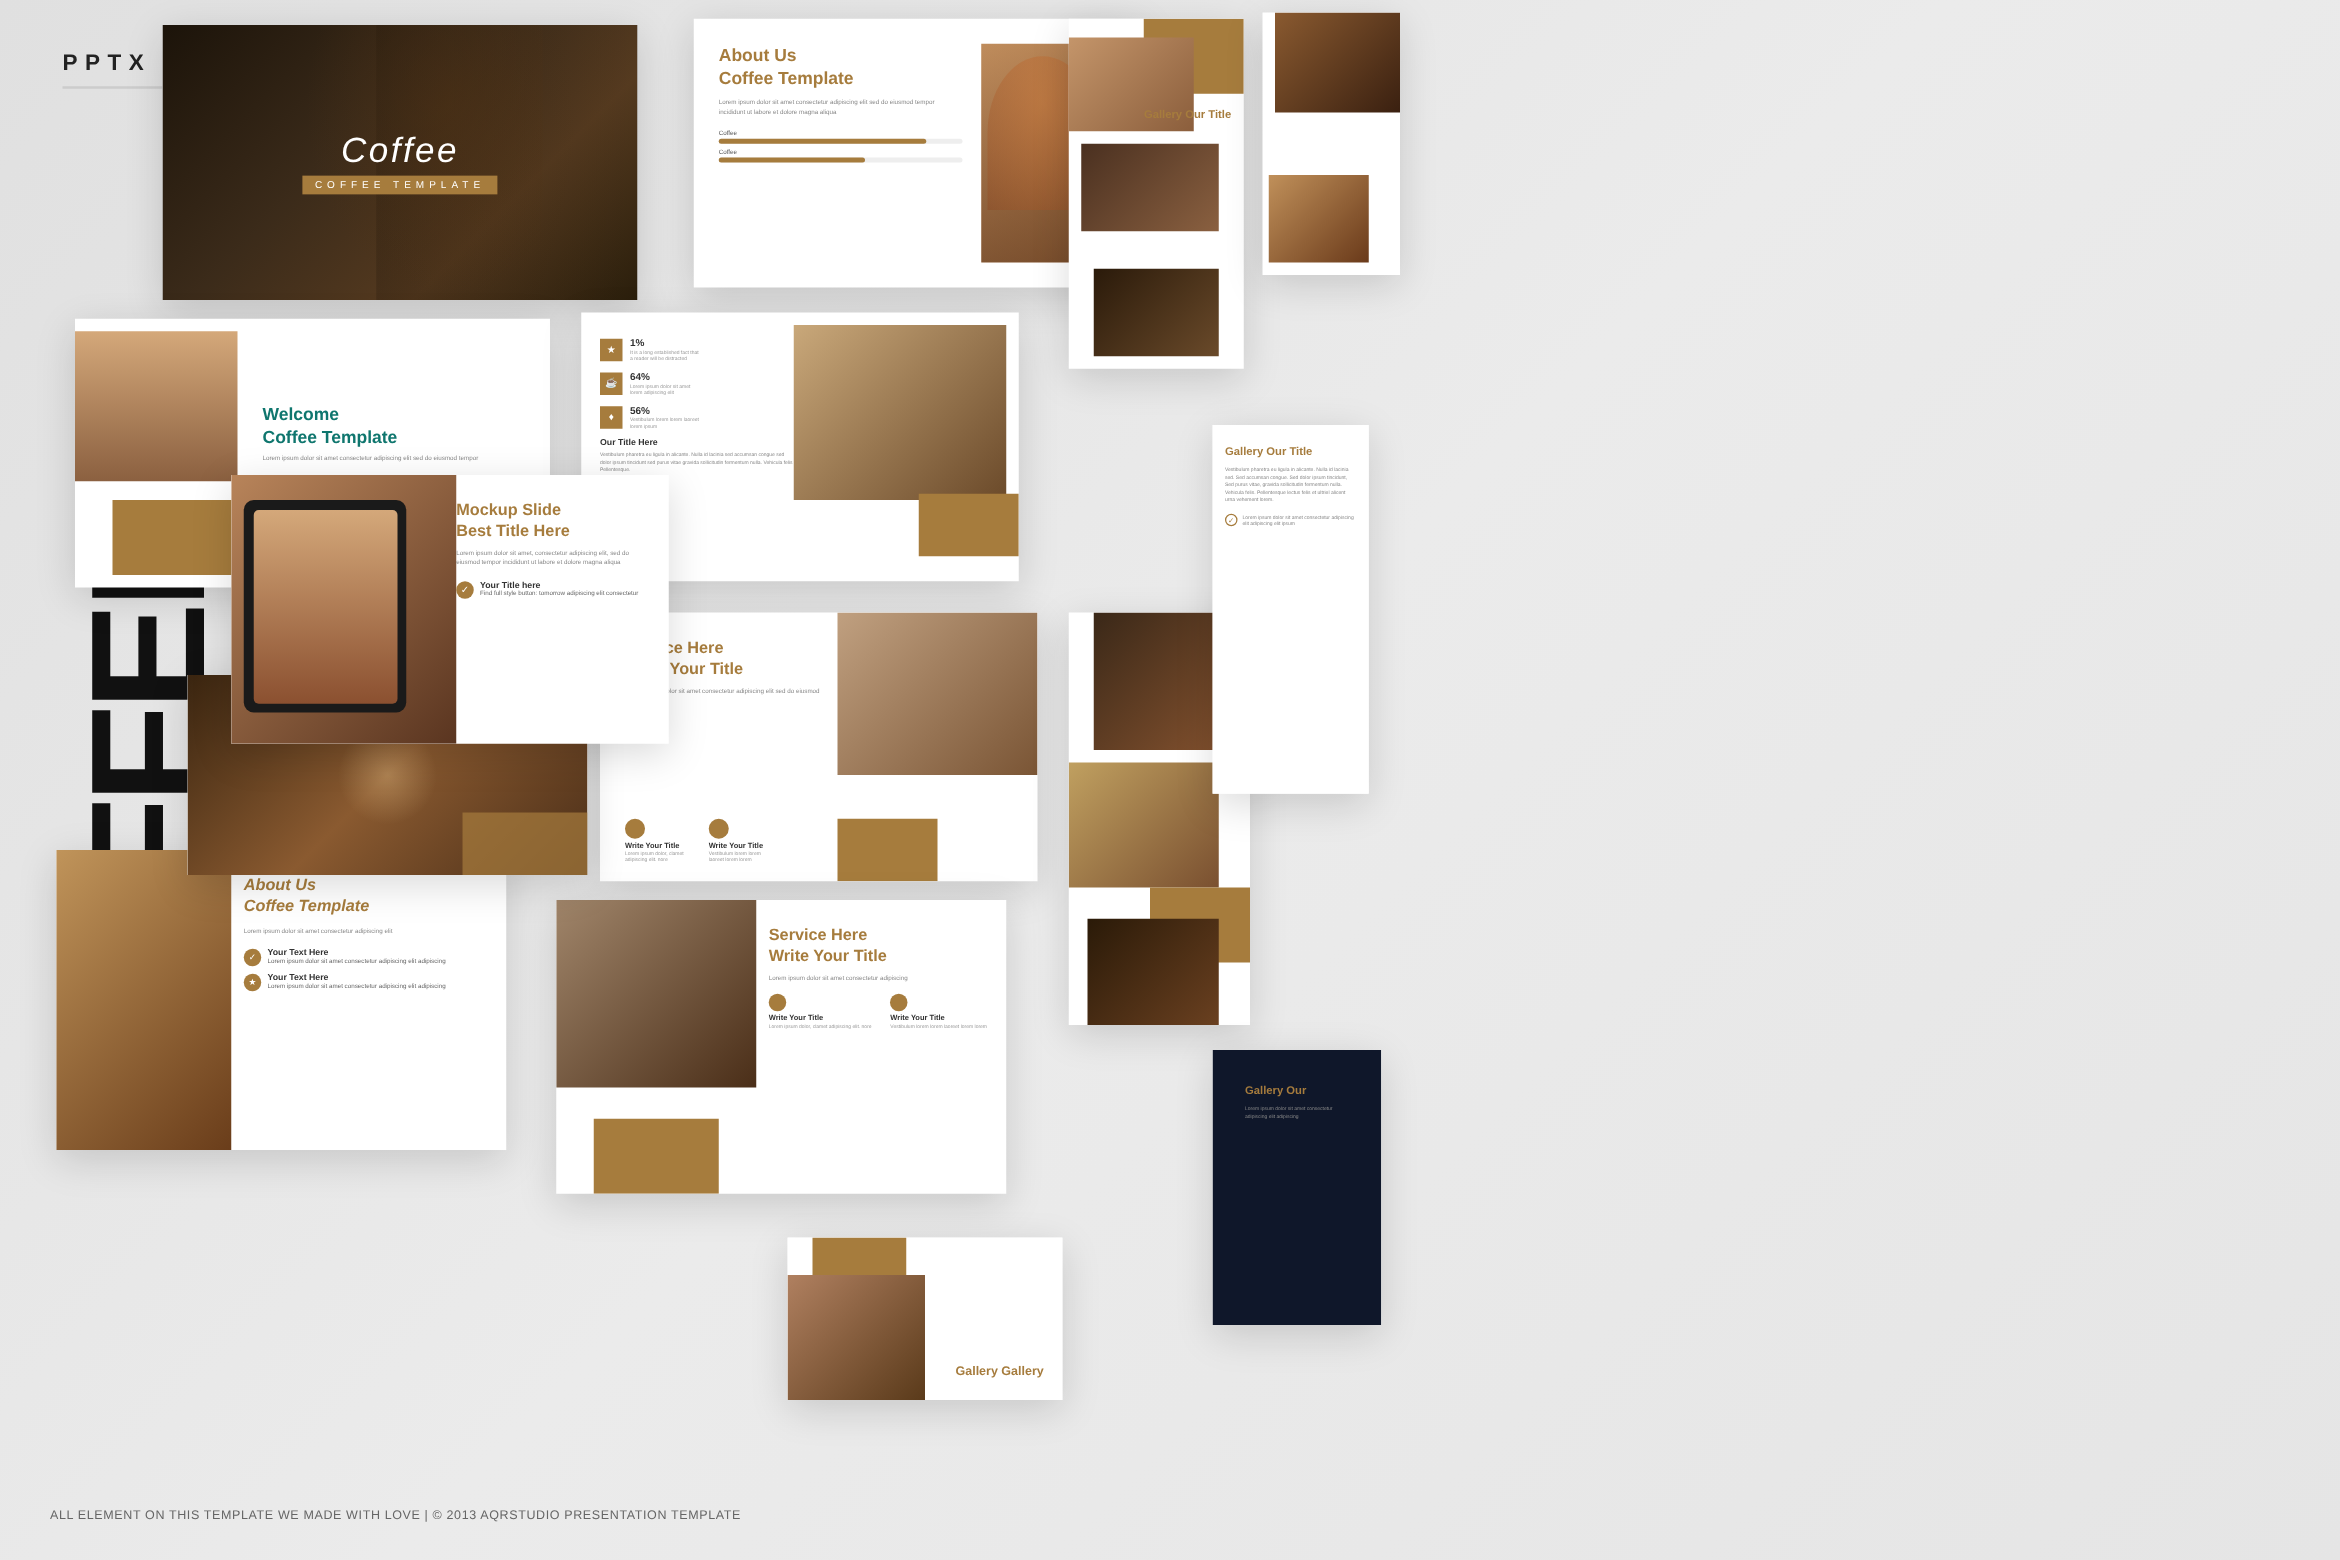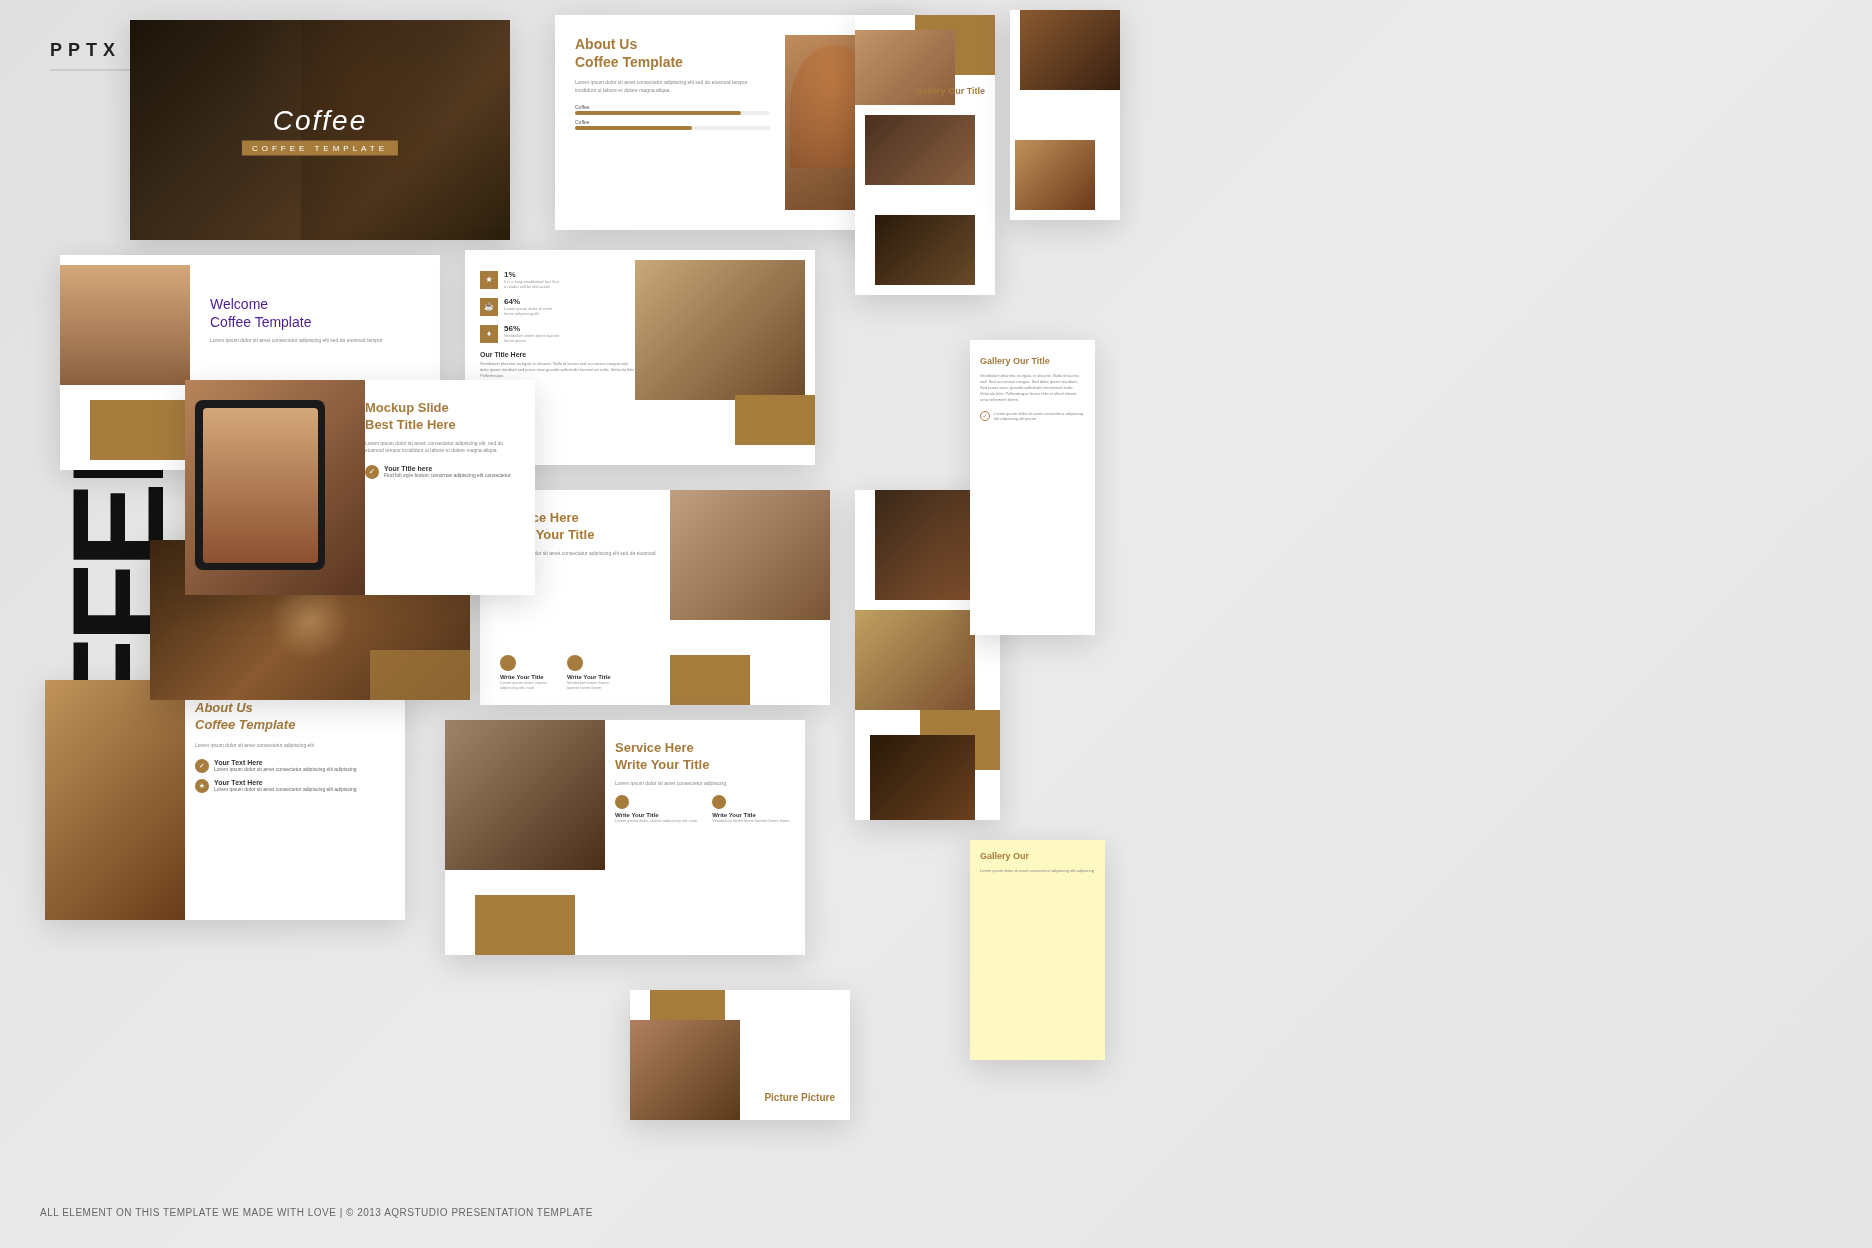--- a/index.html
+++ b/index.html
@@ -184,23 +184,24 @@
       z-index: 1;
     }
     .slide-welcome .welcome-content {
       position: absolute;
       right: 20px;
       top: 40px;
       width: 210px;
     }
     .slide-welcome .welcome-title {
       font-size: 14px;
-      font-weight: 400;
-      color: #4c1d95;
+      font-weight: 700;
+      color: #0f766e;
       line-height: 1.3;
+      margin-top: 27px;
     }
     .slide-welcome .welcome-body {
       font-size: 5px;
       color: #888;
       line-height: 1.5;
       margin-top: 6px;
     }
 
     
     .slide-stats {
@@ -723,24 +724,24 @@
     }
 
     
     .slide-gallery-our-bottom {
       width: 135px;
       height: 220px;
       left: 970px;
       top: 840px;
     }
     .slide-gallery-our-bottom .gob-content {
-      background: #fef9c3;
+      background: #0f172a;
       width: 100%;
       height: 100%;
-      padding: 10px;
+      padding: 26px;
     }
     .slide-gallery-our-bottom .gob-title {
       font-size: 9px;
       font-weight: 700;
       color: #a67c3d;
       line-height: 1.4;
     }
     .slide-gallery-our-bottom .gob-body {
       font-size: 4px;
       color: #888;
@@ -1015,20 +1016,20 @@
   <div class="gob-content">
     <div class="gob-title">Gallery Our</div>
     <div class="gob-body">Lorem ipsum dolor sit amet consectetur adipiscing elit adipiscing</div>
   </div>
 </div>
 
 <div class="slide-card slide-gallery-pic-bottom">
   <div class="gpb-bg">
     <div class="gpb-accent"></div>
     <div class="gpb-photo"></div>
-    <div class="gpb-text">Picture Picture</div>
+    <div class="gpb-text">Gallery Gallery</div>
   </div>
 </div>
 
 <div style="position:absolute;left:1010px;top:10px;width:110px;height:210px;background:white;box-shadow:0 8px 30px rgba(0,0,0,0.15);overflow:hidden;">
   <div style="position:absolute;top:0;right:0;width:100px;height:80px;background:linear-gradient(135deg,#8a5a30,#3a2010);"></div>
   <div style="position:absolute;bottom:10px;left:5px;width:80px;height:70px;background:linear-gradient(135deg,#c0905a,#6a3a1a);"></div>
 </div>
 
 </body></html>

